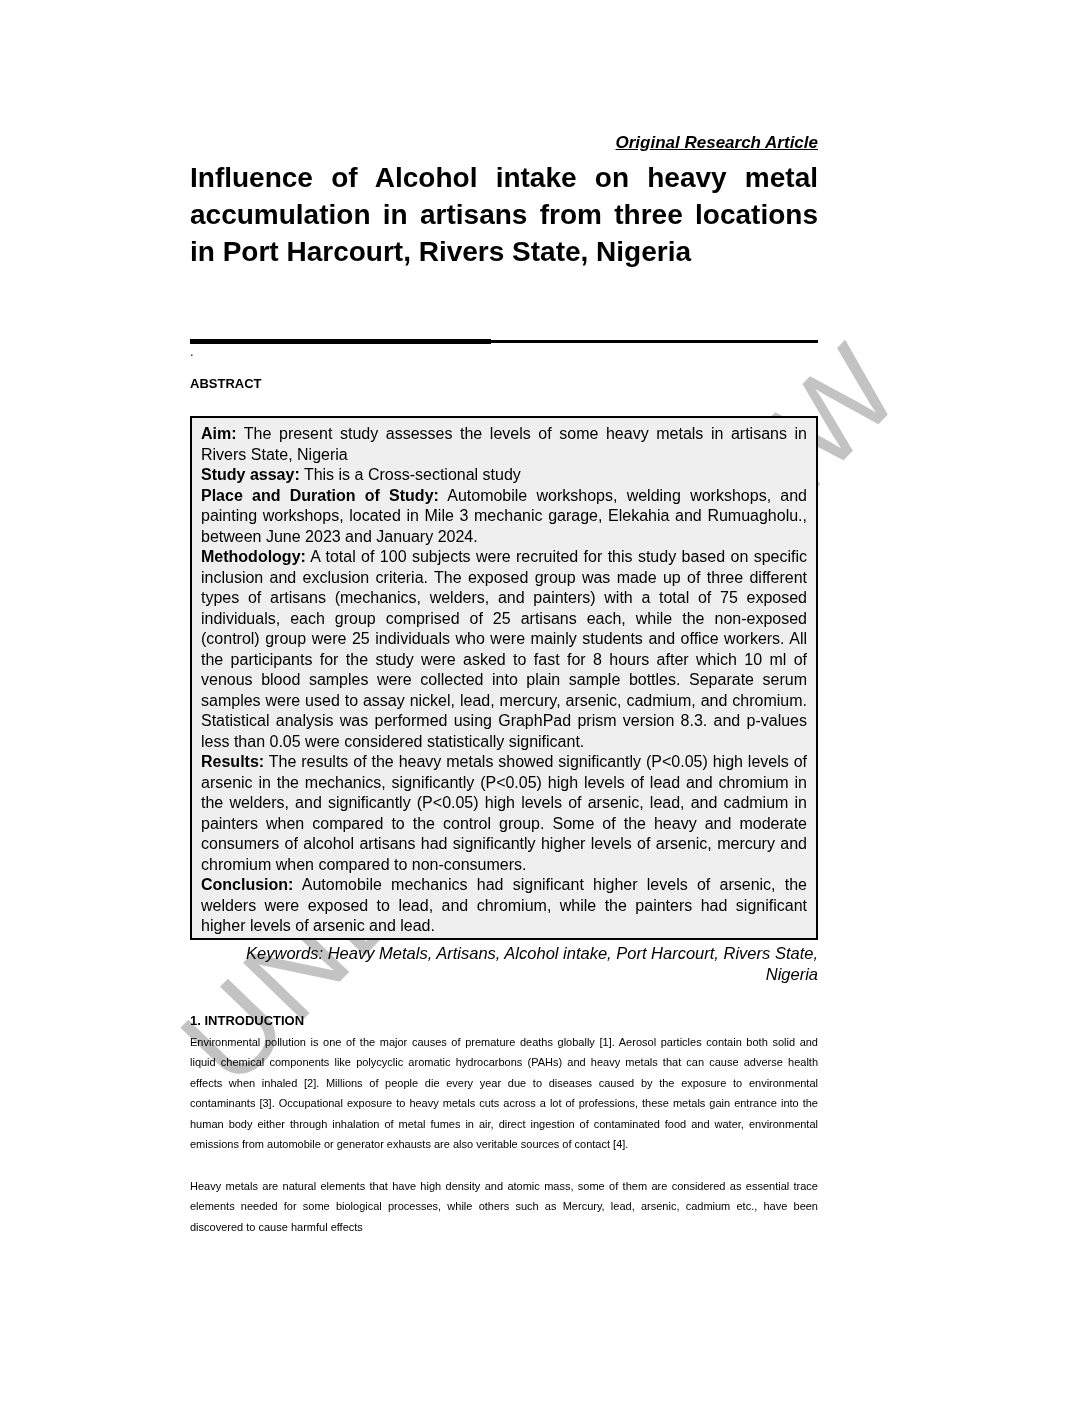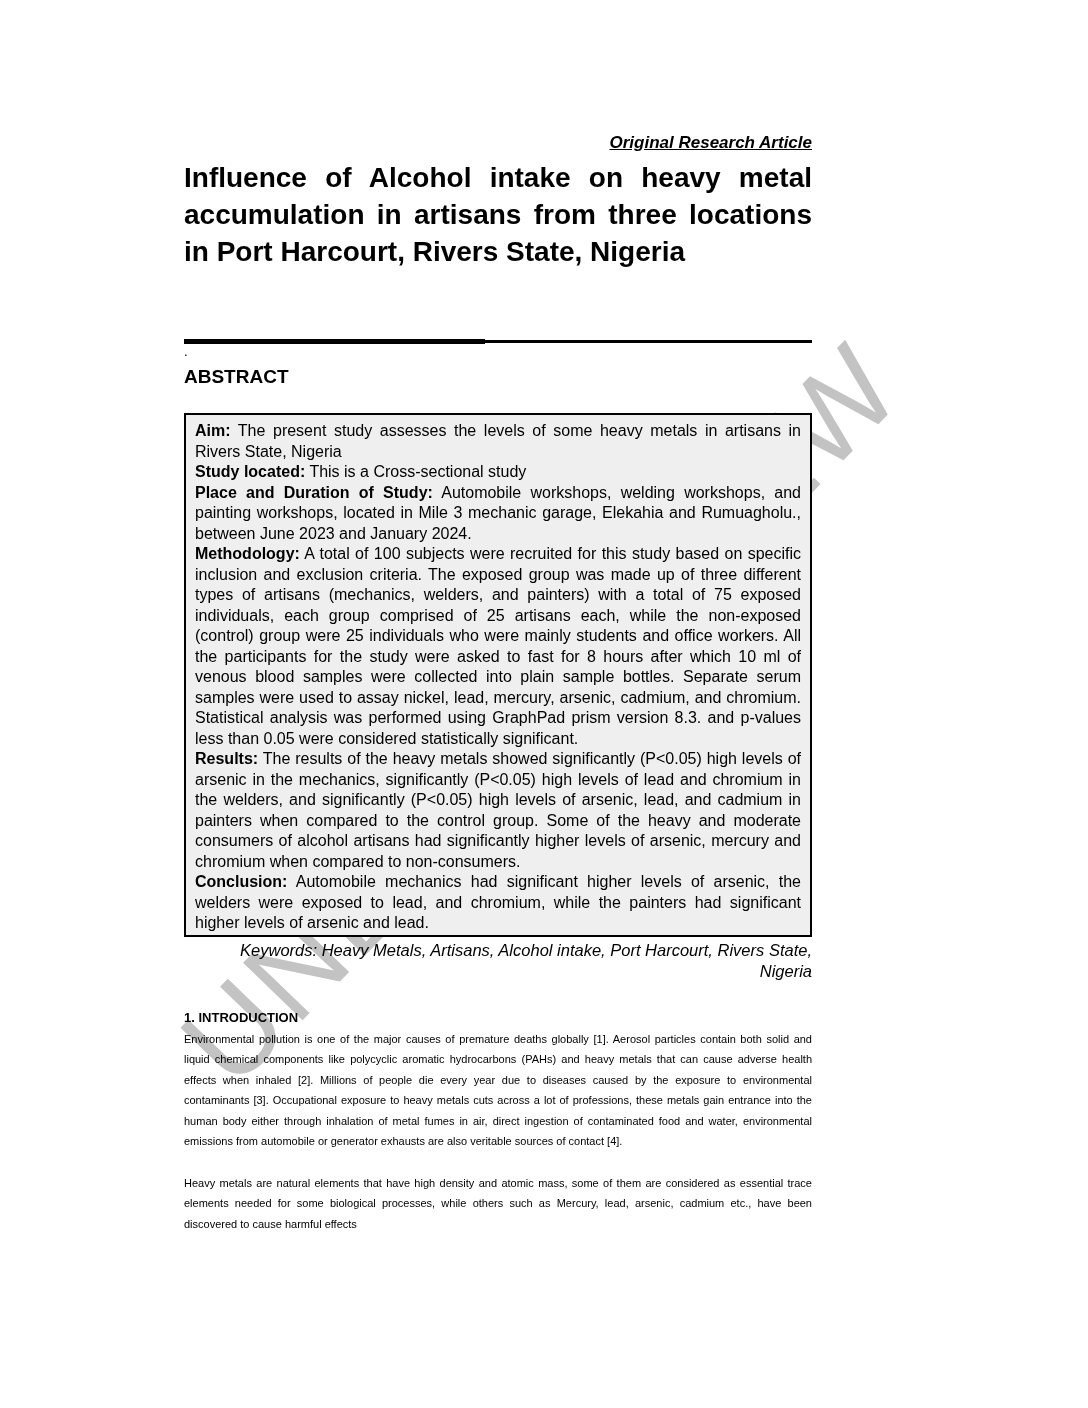--- a/index.html
+++ b/index.html
@@ -26,21 +26,21 @@
     letter-spacing: 3px;
     font-weight: normal;
     color: #c3c3c3;
     white-space: nowrap;
     transform: rotate(-46deg);
     z-index: 0;
     user-select: none;
   }
   .content {
     position: absolute;
-    left: 184px;
+    left: 190px;
     top: 0;
     width: 628px;
     z-index: 1;
   }
   .article-type {
     margin-top: 133px;
     text-align: right;
     font-size: 17px;
     font-weight: bold;
     font-style: italic;
@@ -67,22 +67,22 @@
     width: 48%;
     height: 5px;
     background: #000;
   }
   .dot {
     margin-top: 2px;
     font-size: 13px;
     line-height: 13px;
   }
   .abstract-heading {
-    margin: 8px 0 0 0;
-    font-size: 19px;
+    margin: 18px 0 0 0;
+    font-size: 13px;
     font-weight: bold;
   }
   .abstract-box {
     margin-top: 25px;
     border: 2px solid #000;
     background: #efefef;
     padding: 6px 9px 1px 9px;
   }
   .abs-sec {
     margin: 0;
@@ -127,21 +127,21 @@
     <h1 class="title">Influence of Alcohol intake on heavy metal accumulation in artisans from three locations in Port Harcourt, Rivers State, Nigeria</h1>
 
     <div class="rule"></div>
 
     <div class="dot">.</div>
 
     <h2 class="abstract-heading">ABSTRACT</h2>
 
     <div class="abstract-box">
         <p class="abs-sec"><b>Aim:</b><span> The present study assesses the levels of some heavy metals in artisans in Rivers State, Nigeria</span></p>
-        <p class="abs-sec"><b>Study located:</b><span> This is a Cross-sectional study</span></p>
+        <p class="abs-sec"><b>Study assay:</b><span> This is a Cross-sectional study</span></p>
         <p class="abs-sec"><b>Place and Duration of Study:</b><span> Automobile workshops, welding workshops, and painting workshops, located in Mile 3 mechanic garage, Elekahia and Rumuagholu., between June 2023 and January 2024.</span></p>
         <p class="abs-sec"><b>Methodology:</b><span> A total of 100 subjects were recruited for this study based on specific inclusion and exclusion criteria. The exposed group was made up of three different types of artisans (mechanics, welders, and painters) with a total of 75 exposed individuals, each group comprised of 25 artisans each, while the non-exposed (control) group were 25 individuals who were mainly students and office workers. All the participants for the study were asked to fast for 8 hours after which 10 ml of venous blood samples were collected into plain sample bottles. Separate serum samples were used to assay nickel, lead, mercury, arsenic, cadmium, and chromium. Statistical analysis was performed using GraphPad prism version 8.3. and p-values less than 0.05 were considered statistically significant.</span></p>
         <p class="abs-sec"><b>Results:</b><span> The results of the heavy metals showed significantly (P&lt;0.05) high levels of arsenic in the mechanics, significantly (P&lt;0.05) high levels of lead and chromium in the welders, and significantly (P&lt;0.05) high levels of arsenic, lead, and cadmium in painters when compared to the control group. Some of the heavy and moderate consumers of alcohol artisans had significantly higher levels of arsenic, mercury and chromium when compared to non-consumers.</span></p>
         <p class="abs-sec"><b>Conclusion:</b><span> Automobile mechanics had significant higher levels of arsenic, the welders were exposed to lead, and chromium, while the painters had significant higher levels of arsenic and lead.</span></p>
       </div>
 
     <p class="keywords">Keywords: Heavy Metals, Artisans, Alcohol intake, Port Harcourt, Rivers State, Nigeria</p>
 
     <h3 class="intro-heading">1. INTRODUCTION</h3>
 

